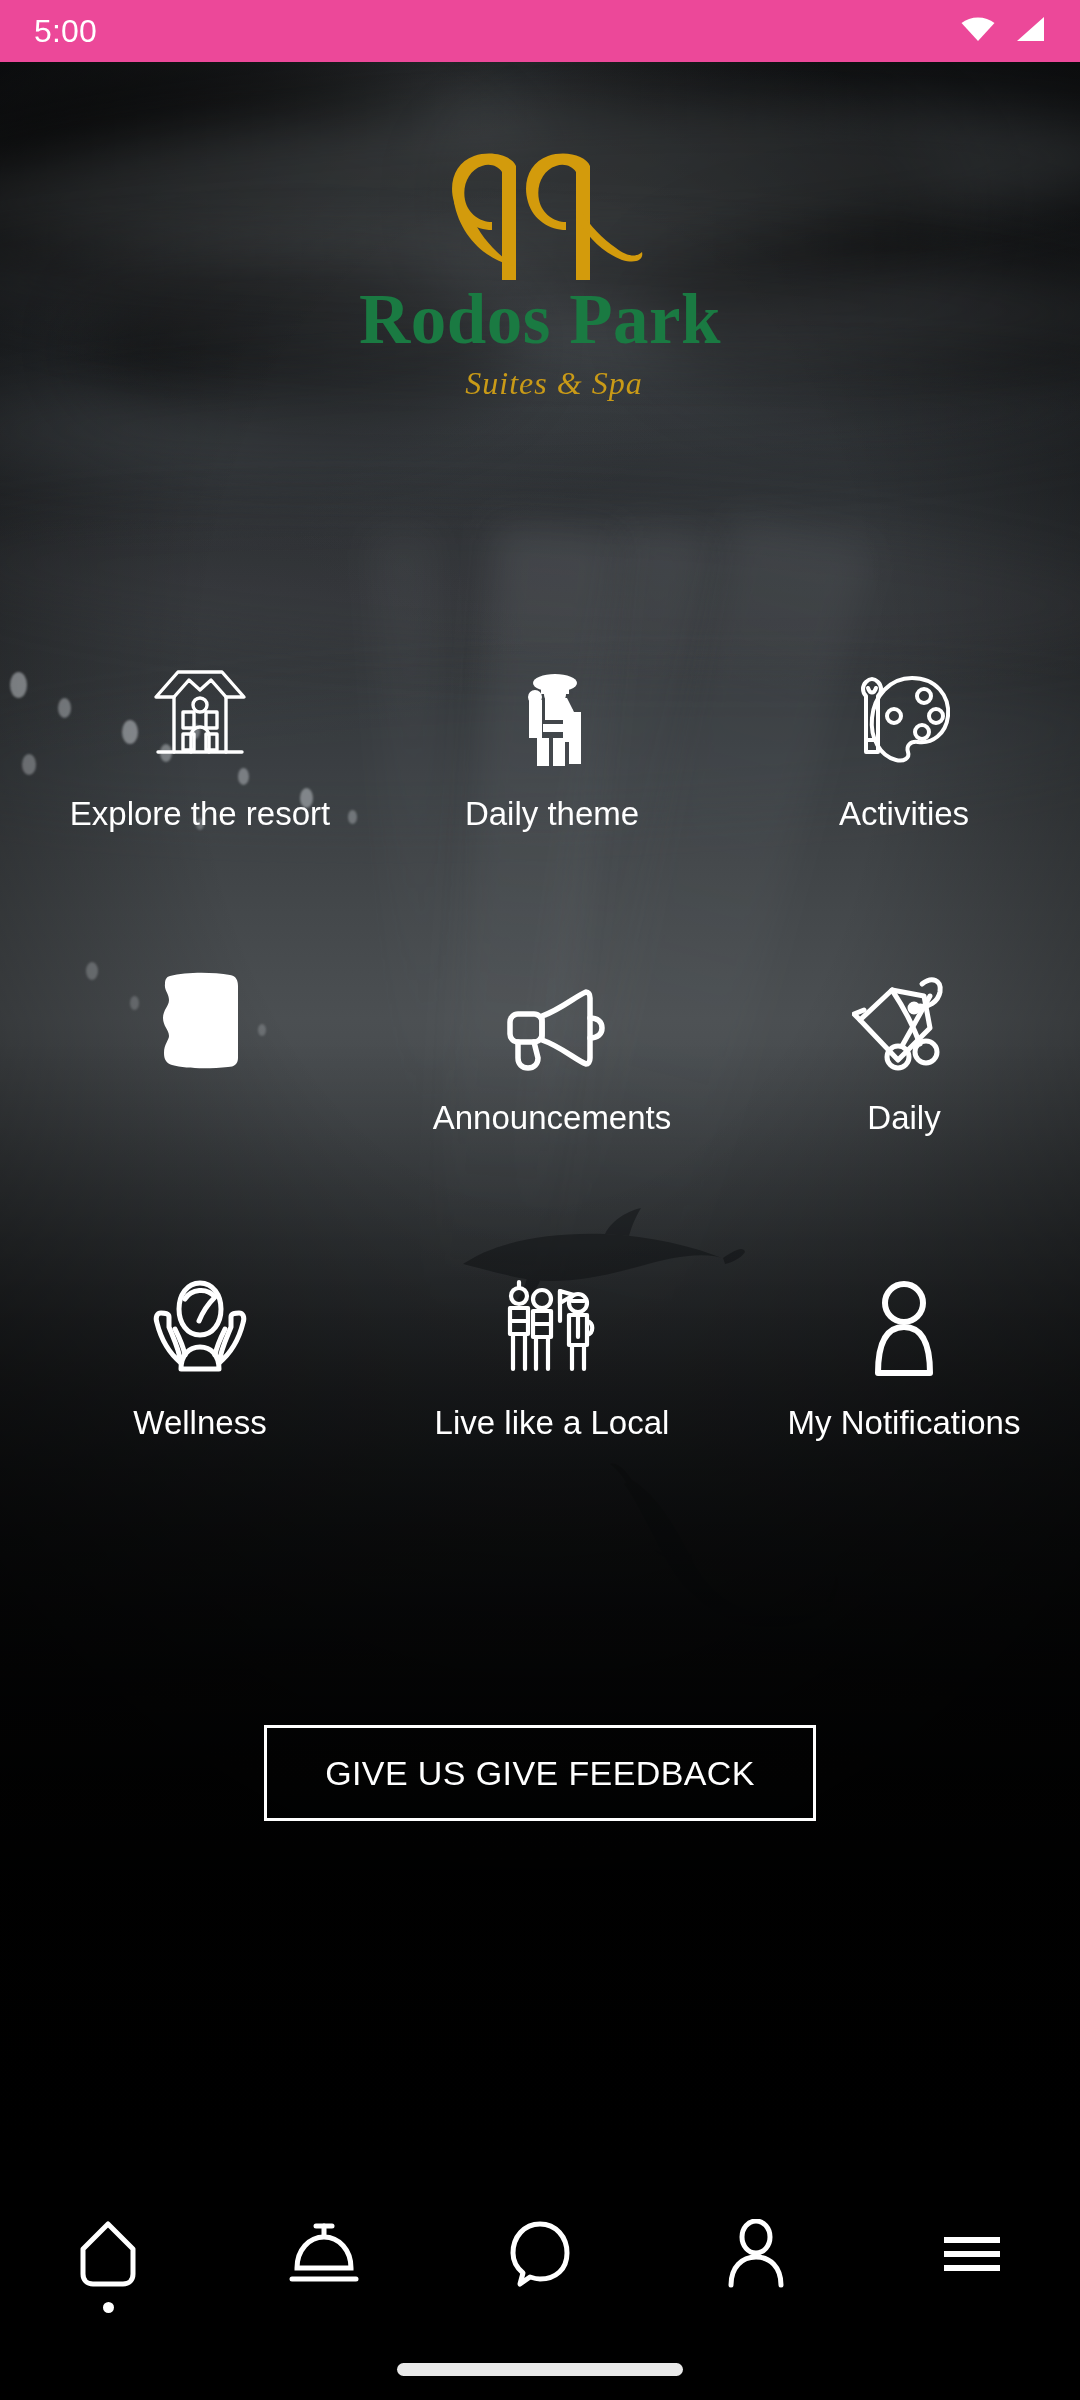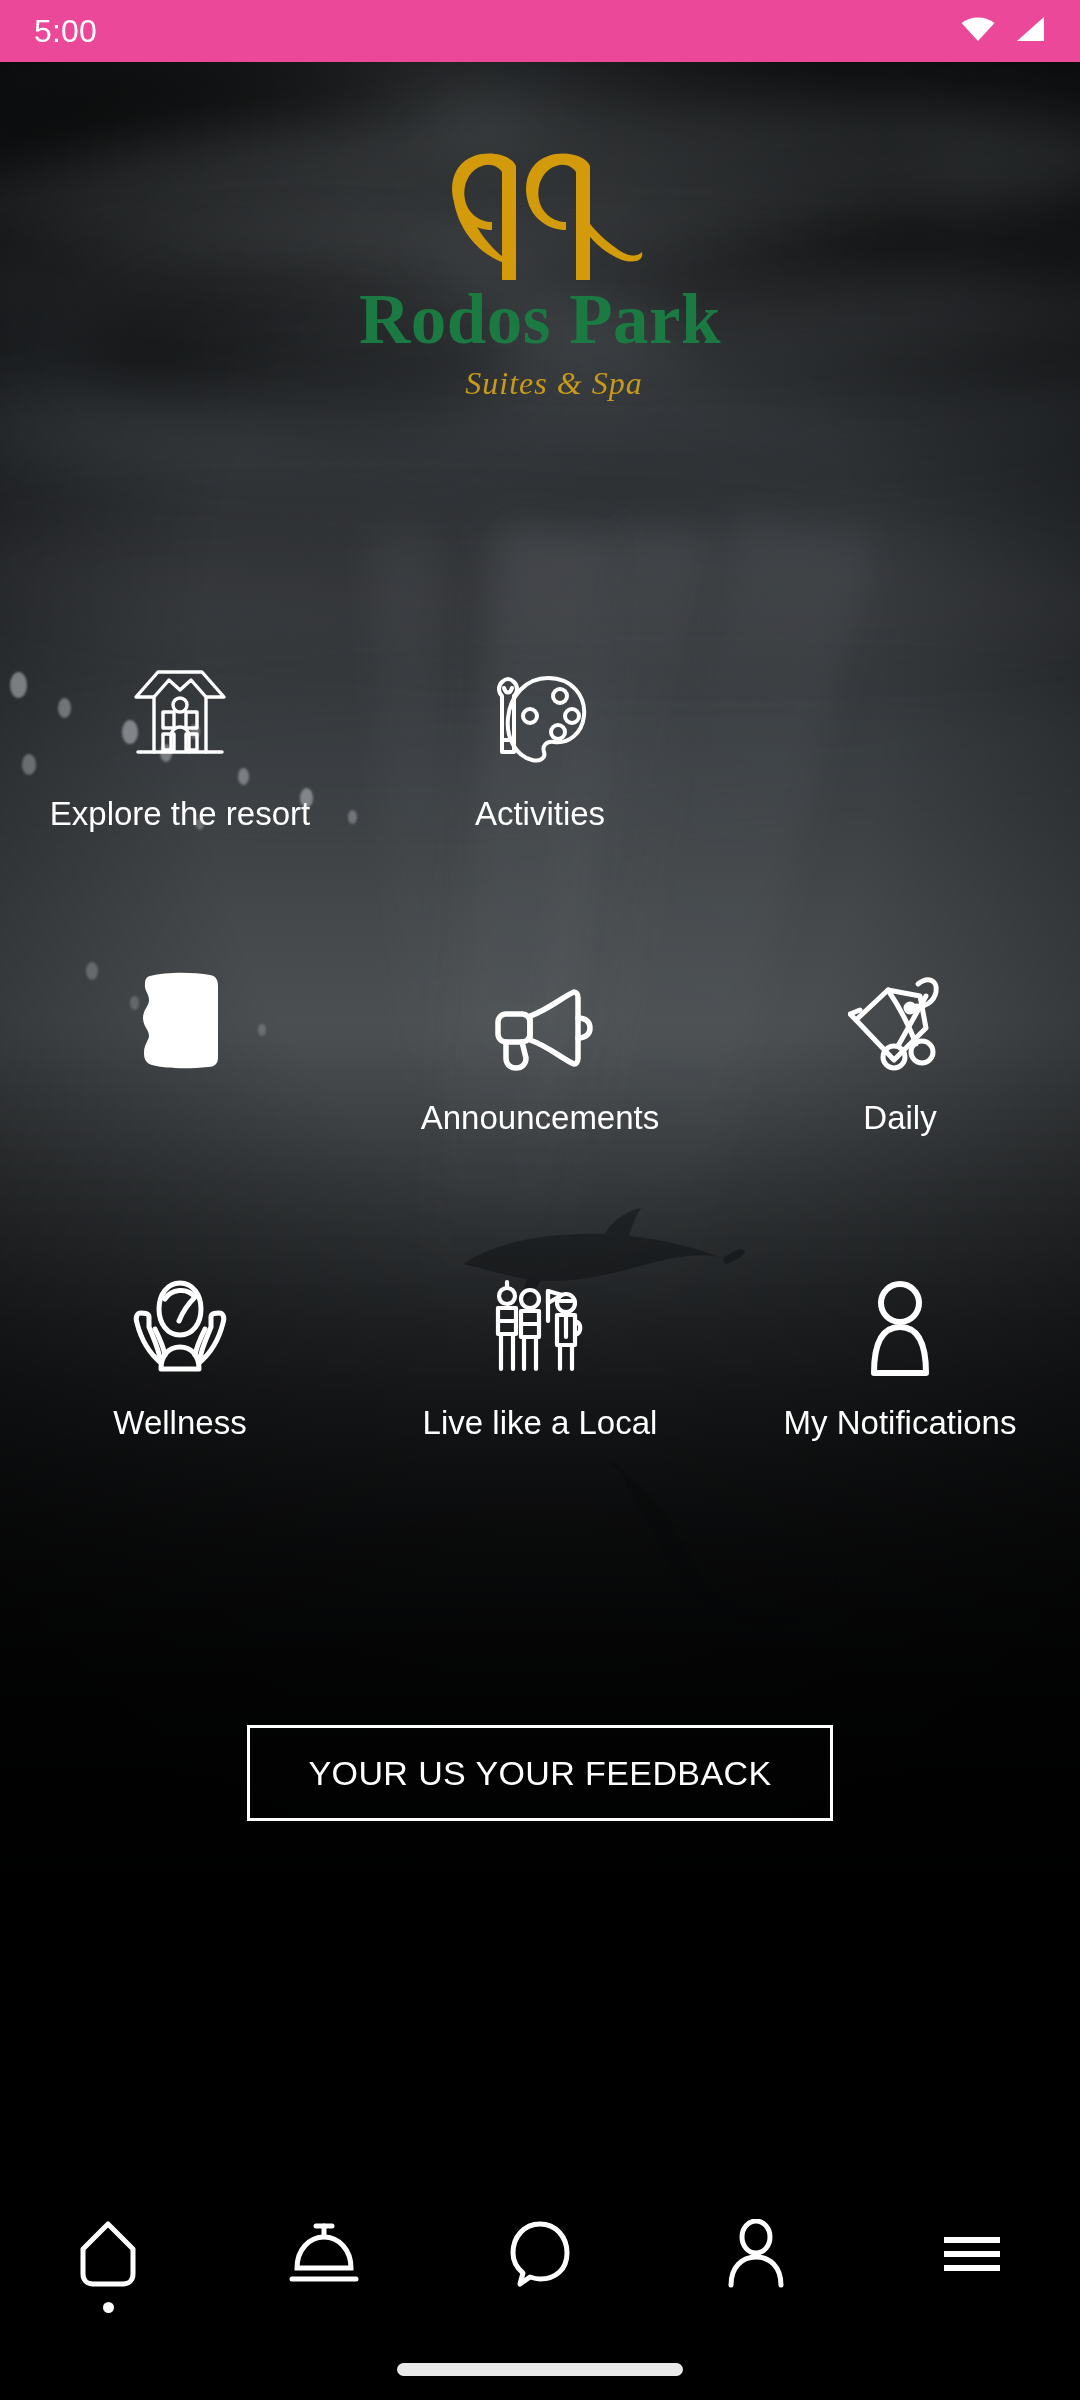--- a/index.html
+++ b/index.html
@@ -78,21 +78,21 @@
     font-family:"Liberation Serif", serif; font-weight:700;
     color:#1a7a42; font-size:71px; line-height:1;
     margin-top:-6px; letter-spacing:.5px;
   }
   .logo-sub {
     font-family:"Liberation Serif", serif; font-style:italic;
     color:#c99a17; font-size:32px; line-height:1; margin-top:12px; letter-spacing:1px;margin-left:28px;
   }
 
   
-  #grid { position:absolute; top:590px; left:0; width:1080px; }
+  #grid { position:absolute; top:590px; left:0; width:1080px;padding-left:24px; }
   .grid-row { display:flex; }
   .tile { width:360px; display:flex; flex-direction:column; align-items:center; padding-top:6px; }
   .tile .glyph { height:110px; display:flex; align-items:flex-end; justify-content:center; }
   .tile .glyph svg { display:block; }
   .tile .caption {
     margin-top:26px; color:#fff; font-size:33px; line-height:1.22;
     text-align:center; max-width:330px; font-weight:400;
   }
   .row-gap-a { height:122px; }
   .row-gap-b { height:122px; }
@@ -225,20 +225,40 @@
               <rect x="35" y="48" width="11" height="16"></rect>
               <rect x="58" y="48" width="11" height="16"></rect>
               <rect x="35" y="70" width="11" height="16"></rect>
               <rect x="58" y="70" width="11" height="16"></rect>
               <path d="M43 88 L43 72 A9 9 0 0 1 61 72 L61 88"></path>
             </svg>
           </div>
           <div class="caption">Explore the resort</div>
         </div>
 
+        <div class="tile">
+          <div class="glyph">
+            <svg width="90" height="100" viewBox="0 0 90 100">
+              <g fill="#fff">
+                <ellipse cx="48" cy="15" rx="22" ry="9"></ellipse>
+                <path d="M34 16 h28 v10 h-28 z"></path>
+                <circle cx="48" cy="26" r="11"></circle>
+                <path d="M22 32 h13 v38 h-13 z"></path>
+                <circle cx="28" cy="29" r="7"></circle>
+                <path d="M38 30 h22 l8 16 v28 h-12 v-22 h-18 z"></path>
+                <path d="M36 56 h30 v8 h-30 z"></path>
+                <path d="M30 70 h12 v28 h-12 z"></path>
+                <path d="M46 70 h12 v28 h-12 z"></path>
+                <path d="M62 44 h12 v52 h-12 z"></path>
+                <path d="M40 40 c8 -6 18 -6 26 2 l-4 6 c-7 -6 -14 -6 -20 -2 z"></path>
+              </g>
+            </svg>
+          </div>
+          <div class="caption">Daily theme</div>
+        </div>
 
         <div class="tile">
           <div class="glyph">
             <svg width="104" height="100" viewBox="0 0 104 100" fill="none" stroke="#fff" stroke-width="4" stroke-linejoin="round" stroke-linecap="round">
 
               <path d="M60 10 C84 10, 98 28, 96 48 C94 66, 80 76, 66 74 C58 73, 54 78, 56 84
                        C58 90, 52 94, 44 92 C28 88, 18 70, 20 50 C22 28, 38 10, 60 10 Z"></path>
               <circle cx="72" cy="28" r="7"></circle>
               <circle cx="84" cy="48" r="7"></circle>
               <circle cx="70" cy="64" r="7"></circle>
@@ -364,21 +384,21 @@
               <circle cx="44" cy="26" r="19"></circle>
               <path d="M18 96 C18 66, 26 50, 44 50 C62 50, 70 66, 70 96 Z"></path>
             </svg>
           </div>
           <div class="caption">My Notifications</div>
         </div>
       </div>
     </div>
 
     <div id="feedback-wrap">
-      <button id="feedback-btn">YOUR US YOUR FEEDBACK</button>
+      <button id="feedback-btn">GIVE US GIVE FEEDBACK</button>
     </div>
   </div>
 
   <div id="statusbar">
     <div class="clock">5:00</div>
     <div class="sysicons">
       <span>
         <svg width="36" height="28" viewBox="0 0 36 28">
           <path d="M18 26 L1.5 8 C10 0.5, 26 0.5, 34.5 8 Z" fill="#fff"></path>
         </svg>

